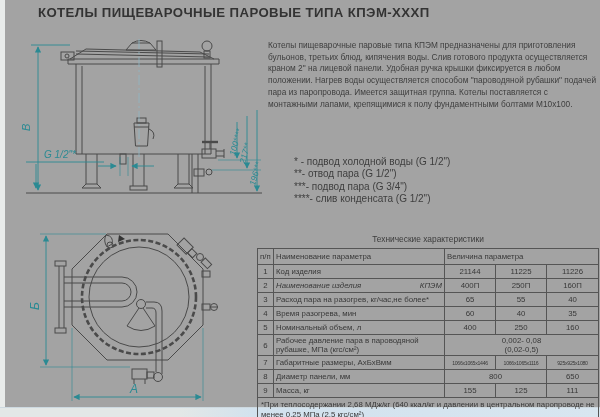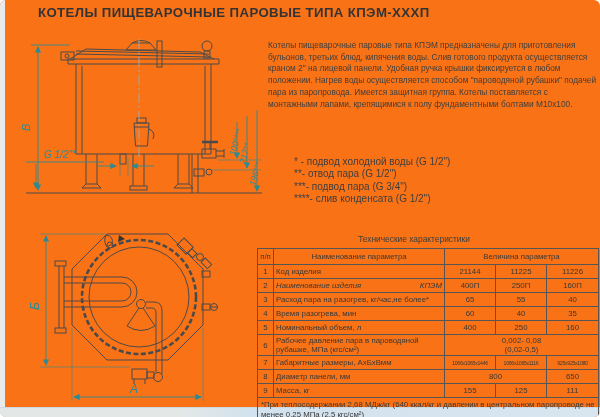--- a/index.html
+++ b/index.html
@@ -1,44 +1,44 @@
 <!DOCTYPE html>
 <html><head>
 <meta charset="utf-8">
 <style>
   html,body { margin:0; padding:0; background:#fff; }
   .page {
-    position:relative; width:600px; height:417px; background:#f97316;
-    font-family:"Liberation Sans", sans-serif; color:#3c3c3c; overflow:hidden;border-radius:6px;
+    position:relative; width:600px; height:417px; background:#a3a3a3;
+    font-family:"Liberation Sans", sans-serif; color:#3c3c3c; overflow:hidden;
   }
   .left-strip { position:absolute; left:0; top:0; width:5px; height:417px; background:#e8ebea; }
   .bottom-strip {
     position:absolute; left:0; bottom:0; width:600px; height:9px;
     background:linear-gradient(to right,#e3e8e7 0%,#e3e8e7 30%,#d2e2ee 42%,#d8e6f0 100%);
     border-top:1px solid #cdd9e0;
   }
   .title {
     position:absolute; left:38px; top:5px; margin:0;
     font-size:13.2px; font-weight:bold; letter-spacing:0.4px; color:#333;
     white-space:nowrap;
   }
   .description {
     position:absolute; left:268px; top:40px; width:330px; margin:0;
     font-size:8.3px; line-height:11.7px; color:#3e3e3e;
   }
   .legend { position:absolute; left:294px; top:156px; font-size:10px; line-height:12.4px; color:#3e3e3e; }
-  .table-title { position:absolute; left:244px; top:234px; width:340px; text-align:center; font-size:8.4px; color:#3c3c3c; }
+  .table-title { position:absolute; left:258px; top:234px; width:340px; text-align:center; font-size:8.4px; color:#3c3c3c; }
   table.specs {
     position:absolute; left:257px; top:248px; width:341px;
     border-collapse:collapse; table-layout:fixed;
     font-size:7.8px; color:#383838;
   }
   table.specs td { border:1px solid #555; padding:1px 2px; vertical-align:middle; height:11px; }
   table.specs td.c { text-align:center; padding:1px 0; }
-  table.specs .head td { text-align:center; height:13px; }
+  table.specs .head td { height:13px; }
   table.specs td.namecell { text-align:left; }
   .splitcell { display:flex; justify-content:space-between;font-style:italic; }
   table.specs td.tiny { font-size:5.2px; letter-spacing:-0.3px; text-align:center; padding:1px 0; white-space:nowrap; }
   table.specs tr.footnote td { font-size:7.8px; line-height:9.5px; padding:2px 3px; height:auto; }
   svg.drawing { position:absolute; left:6px; }
   svg.side-view { top:36px; }
   svg.top-view { top:214px; }
   .dim { stroke:#2b8a93; stroke-width:0.9; fill:none; }
   .dimtext { fill:#2b8a93; stroke:none; font-style:italic; font-family:"Liberation Sans",sans-serif; }
   .ink { stroke:#4a4a4a; fill:none; stroke-width:1; }

